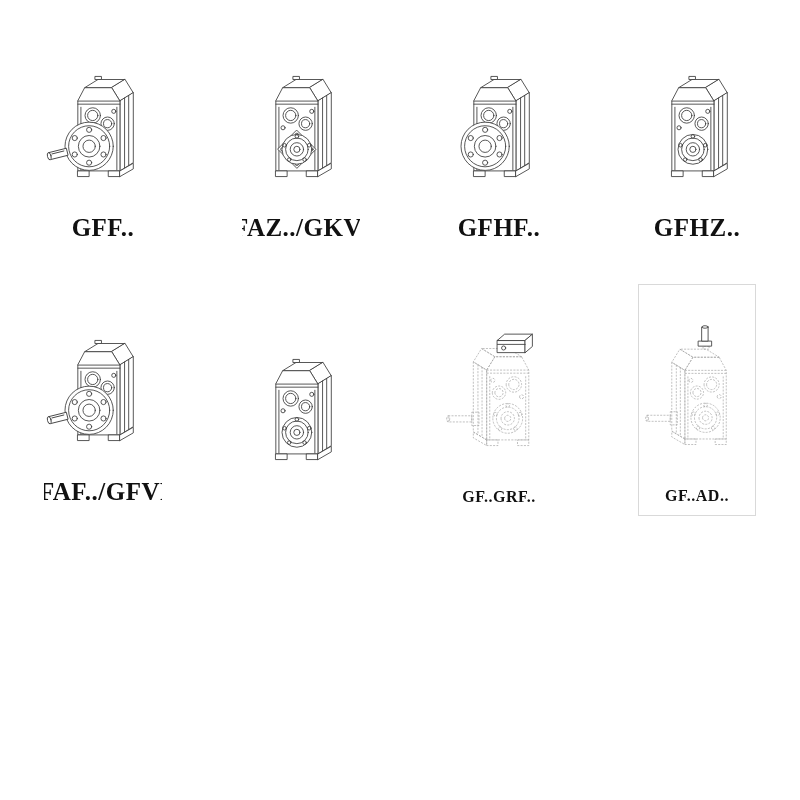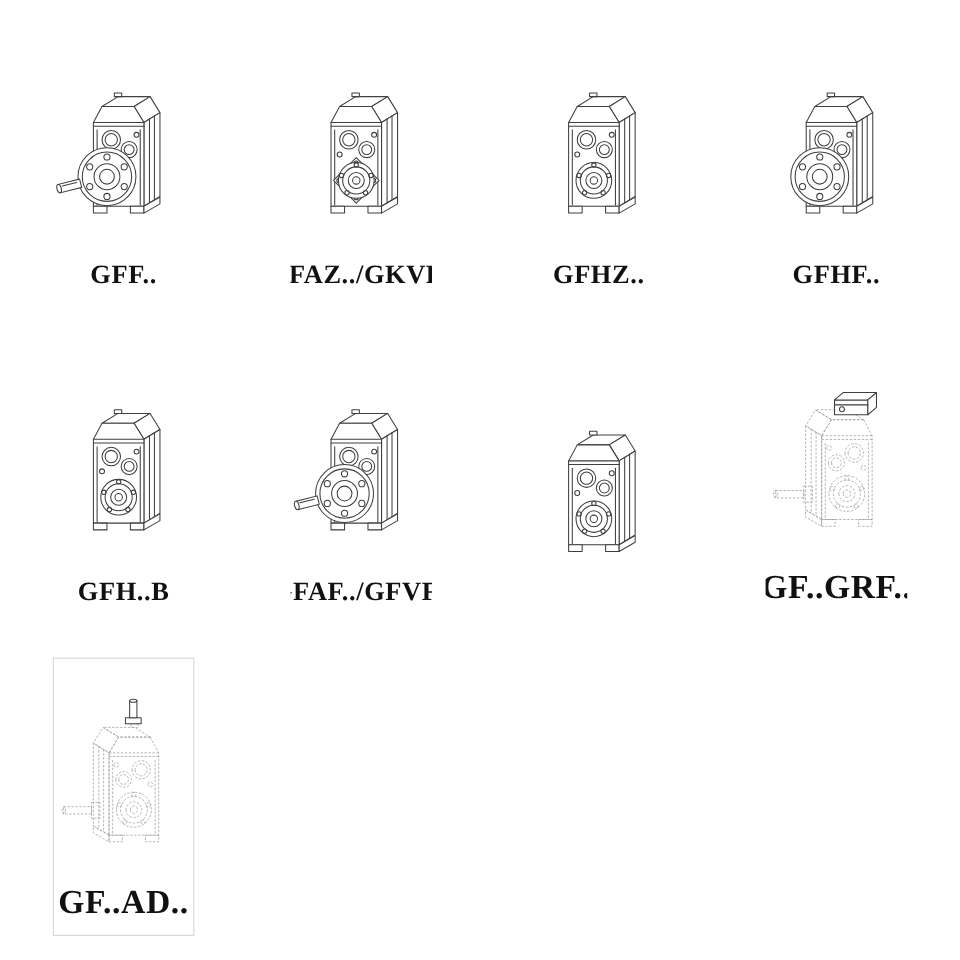--- a/index.html
+++ b/index.html
@@ -19,24 +19,24 @@
     font-family:"Liberation Serif","DejaVu Serif",serif;
   }
   .cell{
     display:flex;flex-direction:column;align-items:center;justify-content:flex-end;
     overflow:hidden;box-sizing:border-box;padding:2px;
   }
   .cell.boxed{border:1px solid #d9d9d9;}
   .drawing{flex:1 1 auto;min-height:0;width:100%;display:flex;align-items:center;justify-content:center;}
   svg.draw{height:100%;max-width:100%;}
   .label{
-    font-weight:700;font-size:22px;letter-spacing:.5px;color:var(--label-text);
+    font-weight:700;font-size:25px;letter-spacing:.5px;color:var(--label-text);
     padding:2px 0 8px;text-align:center;white-space:nowrap;
   }
-  .label.lg{font-size:28px;}
+  .label.lg{font-size:16px;}
   .stroke-solid{
     stroke:var(--line-solid);stroke-width:1.7;fill:none;
     stroke-linejoin:round;stroke-linecap:round;--face:#ffffff;
   }
   .stroke-ghost{
     stroke:var(--line-phantom);stroke-width:1.2;fill:none;
     stroke-dasharray:4 2.5;stroke-linejoin:round;--face:none;
   }
   .svg-defs{position:absolute;width:0;height:0;overflow:hidden;}
 </style>
@@ -179,53 +179,41 @@
     </div>
     <figcaption class="label">GFAZ../GKVF..</figcaption>
   </figure>
 
   <figure class="cell">
     <div class="drawing">
       <svg class="draw" viewBox="-28 -35 222 252" preserveAspectRatio="xMidYMid meet">
         <g class="stroke-solid">
             <use href="#gb-base"></use>
             <use href="#gb-top-bores"></use>
+            <use href="#gb-flange"></use>
+          </g>
+      </svg>
+    </div>
+    <figcaption class="label">GFHF..</figcaption>
+  </figure>
+
+  <figure class="cell">
+    <div class="drawing">
+      <svg class="draw" viewBox="-28 -35 222 252" preserveAspectRatio="xMidYMid meet">
+        <g class="stroke-solid">
+            <use href="#gb-base"></use>
+            <use href="#gb-top-bores"></use>
             <use href="#gb-hub"></use>
           </g>
       </svg>
     </div>
     <figcaption class="label">GFHZ..</figcaption>
   </figure>
 
-  <figure class="cell">
-    <div class="drawing">
-      <svg class="draw" viewBox="-28 -35 222 252" preserveAspectRatio="xMidYMid meet">
-        <g class="stroke-solid">
-            <use href="#gb-base"></use>
-            <use href="#gb-top-bores"></use>
-            <use href="#gb-flange"></use>
-          </g>
-      </svg>
-    </div>
-    <figcaption class="label">GFHF..</figcaption>
-  </figure>
-
-
-  <figure class="cell">
-    <div class="drawing">
-      <svg class="draw" viewBox="-28 -35 222 252" preserveAspectRatio="xMidYMid meet">
-        <g class="stroke-solid">
-            <use href="#gb-base"></use>
-            <use href="#gb-top-bores"></use>
-            <use href="#gb-hub"></use>
-          </g>
-      </svg>
-    </div>
-    <figcaption class="label">GFH..B</figcaption>
-  </figure>
+
 
 
 
   <figure class="cell">
     <div class="drawing">
       <svg class="draw" viewBox="-28 -35 222 252" preserveAspectRatio="xMidYMid meet">
         <g class="stroke-solid">
             <use href="#gb-base"></use>
             <use href="#gb-top-bores"></use>
             <use href="#gb-flange"></use>

